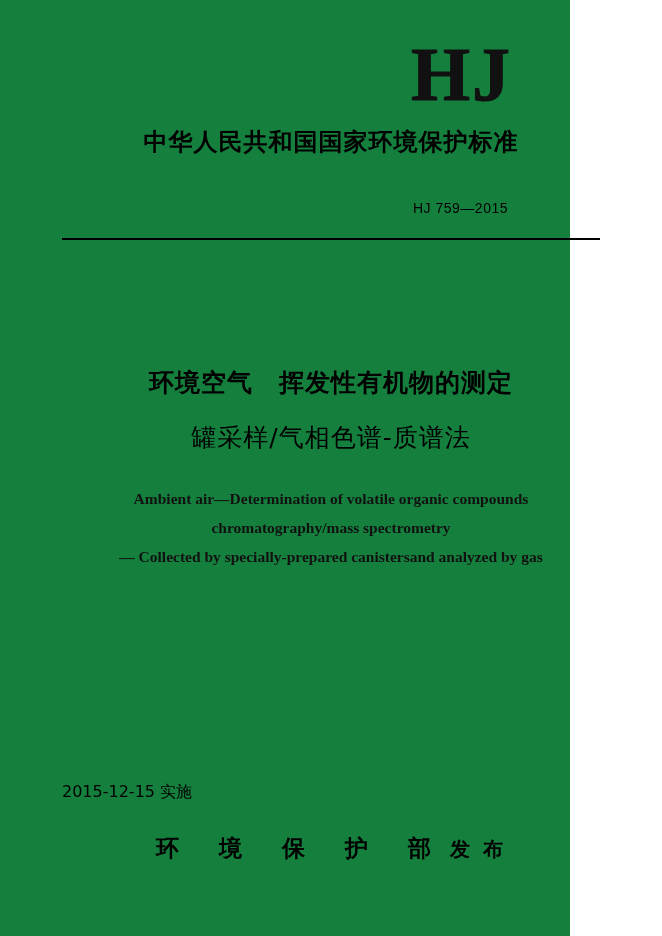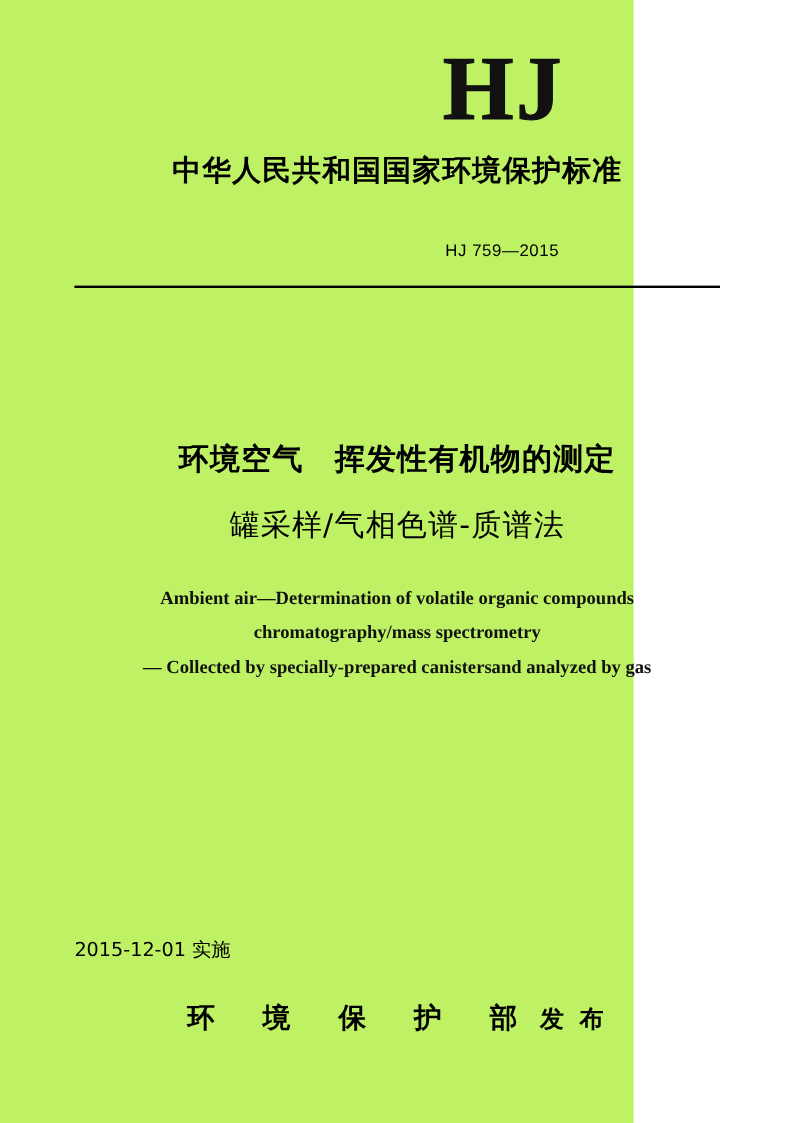--- a/index.html
+++ b/index.html
@@ -9,24 +9,24 @@
   }
   body {
     width: 662px;
     height: 936px;
     font-family: "Liberation Sans", sans-serif;
     color: #000000;
     overflow: hidden;
   }
   .page {
     position: relative;
-    width: 528px;
+    width: 570px;
     height: 936px;
     box-sizing: border-box;
-    background: #bef264;
+    background: #15803d;
   }
 
   
   .hj-logo-row {
     position: absolute;
     top: 36px;
     right: 58px;
     text-align: right;
   }
   .hj-logo {
@@ -154,20 +154,20 @@
     <div class="title-cn-1">环境空气　挥发性有机物的测定</div>
     <div class="title-cn-2">罐采样/气相色谱-质谱法</div>
     <div class="title-en">
       <div>Ambient air—Determination of volatile organic compounds</div>
       <div>chromatography/mass spectrometry</div>
       <div>—  Collected by specially-prepared canistersand analyzed by gas</div>
     </div>
   </div>
 
   <div class="dates">
-    <span>2015-12-01 实施</span>
+    <span>2015-12-15 实施</span>
   </div>
 
   <div class="issuer">
     <span class="ministry">环 境 保 护 部</span><span class="publish">发 布</span>
   </div>
 
 </div>
 
 </body></html>

